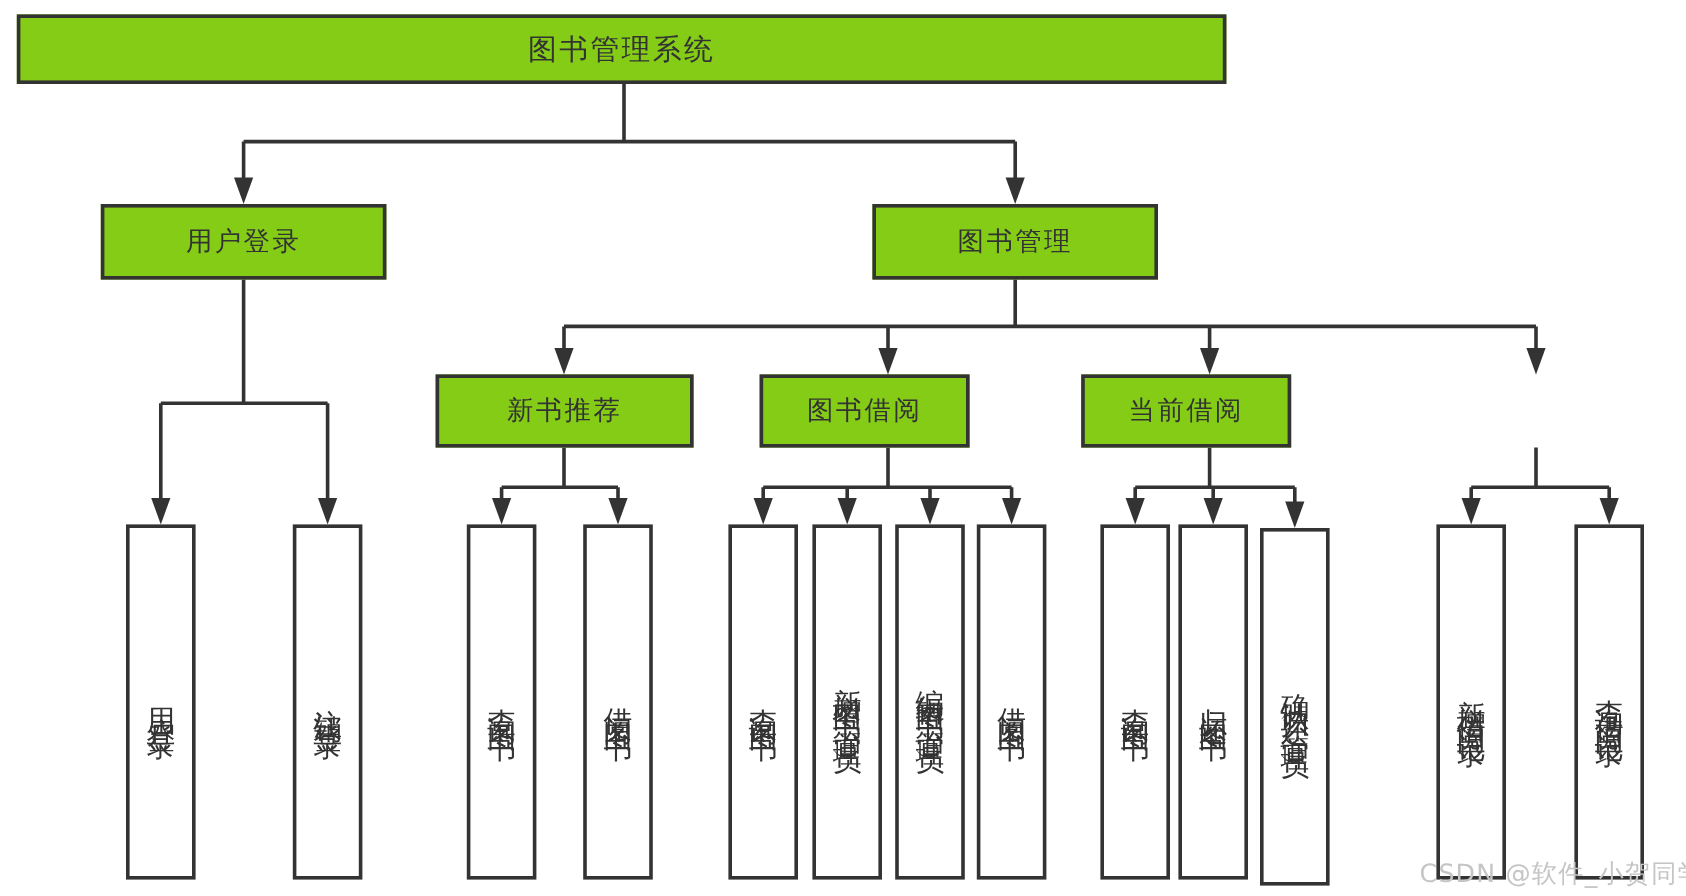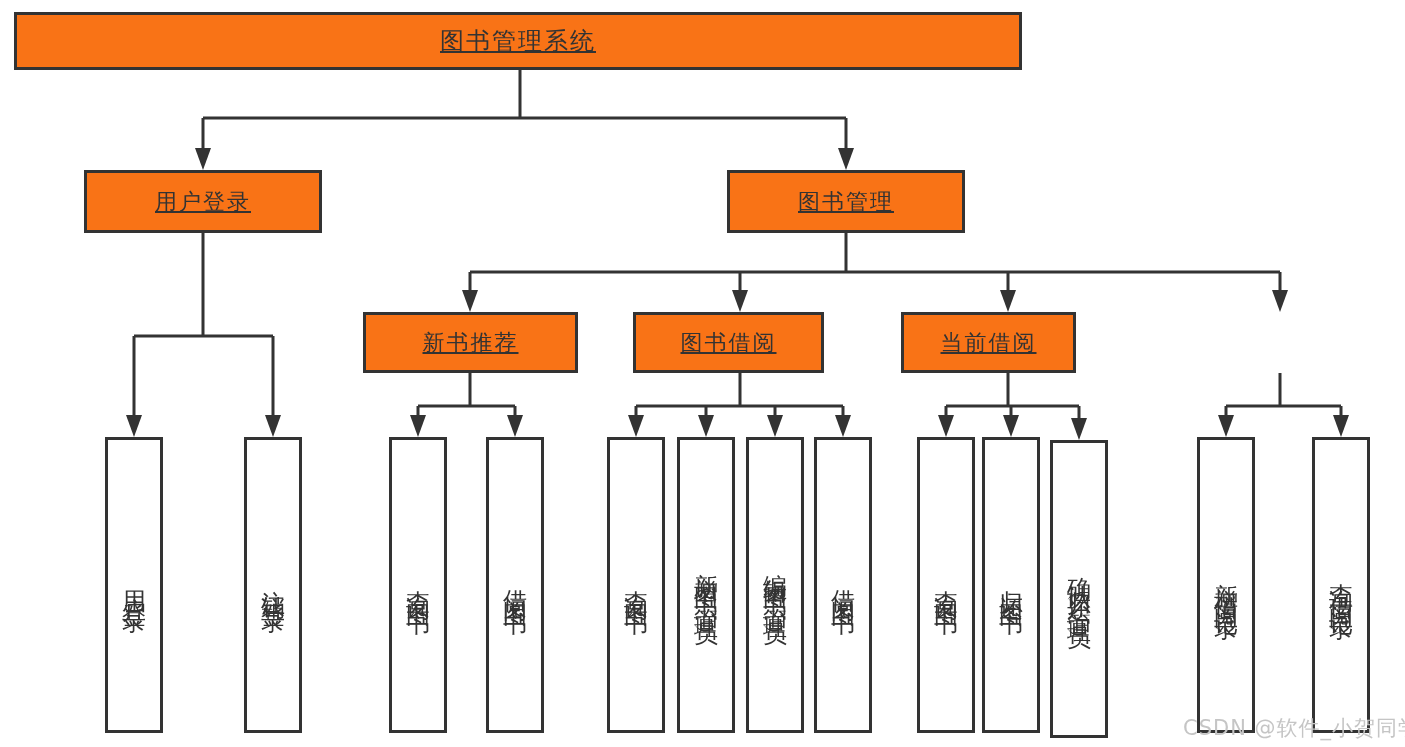--- a/index.html
+++ b/index.html
@@ -2,23 +2,23 @@
 <html><head>
 <meta charset="utf-8">
 <style>
   html,body{margin:0;padding:0;background:#ffffff;}
   .stage{
     position:relative;width:1405px;height:747px;background:#ffffff;overflow:hidden;
     font-family:"DejaVu Sans","Liberation Sans",sans-serif;color:#333333;
   }
   .stage svg{position:absolute;left:0;top:0;}
   .node{
-    position:absolute;box-sizing:border-box;border:3px solid #333333;background:#f97316;
+    position:absolute;box-sizing:border-box;border:3px solid #333333;background:#84cc16;
     display:flex;align-items:center;justify-content:center;text-align:right;
-    font-size:22px;letter-spacing:2px;line-height:1;text-decoration:underline;
+    font-size:22px;letter-spacing:2px;line-height:1;
   }
   .node.lvl1{font-size:24px;}
   .leaf{
     position:absolute;box-sizing:border-box;border:3px solid #333333;background:#ffffff;
     display:flex;align-items:center;justify-content:center;
   }
   .leaf span{
     writing-mode:vertical-rl;text-orientation:mixed;
     font-size:24px;letter-spacing:7px;line-height:1;white-space:nowrap;
   }
@@ -71,21 +71,21 @@
       <path d="M1333 415 L1349 415 L1341 437 Z"></path>
     </g>
   </svg>
 
   <div class="node lvl1" style="left:14px;top:12px;width:1008px;height:58px">图书管理系统</div>
 
   <div class="node" style="left:84px;top:170px;width:238px;height:63px">用户登录</div>
   <div class="node" style="left:727px;top:170px;width:238px;height:63px">图书管理</div>
 
   <div class="node" style="left:363px;top:312px;width:215px;height:61px">新书推荐</div>
-  <div class="node" style="left:633px;top:312px;width:191px;height:61px">图书借阅</div>
+  <div class="node" style="left:633px;top:312px;width:175px;height:61px">图书借阅</div>
   <div class="node" style="left:901px;top:312px;width:175px;height:61px">当前借阅</div>
 
   <div class="leaf" style="left:105px;top:437px;width:58px;height:296px">
     <span>用户登录</span>
   </div>
   <div class="leaf" style="left:244px;top:437px;width:58px;height:296px">
     <span>注销登录</span>
   </div>
   <div class="leaf" style="left:389px;top:437px;width:58px;height:296px">
     <span>查询图书</span>

